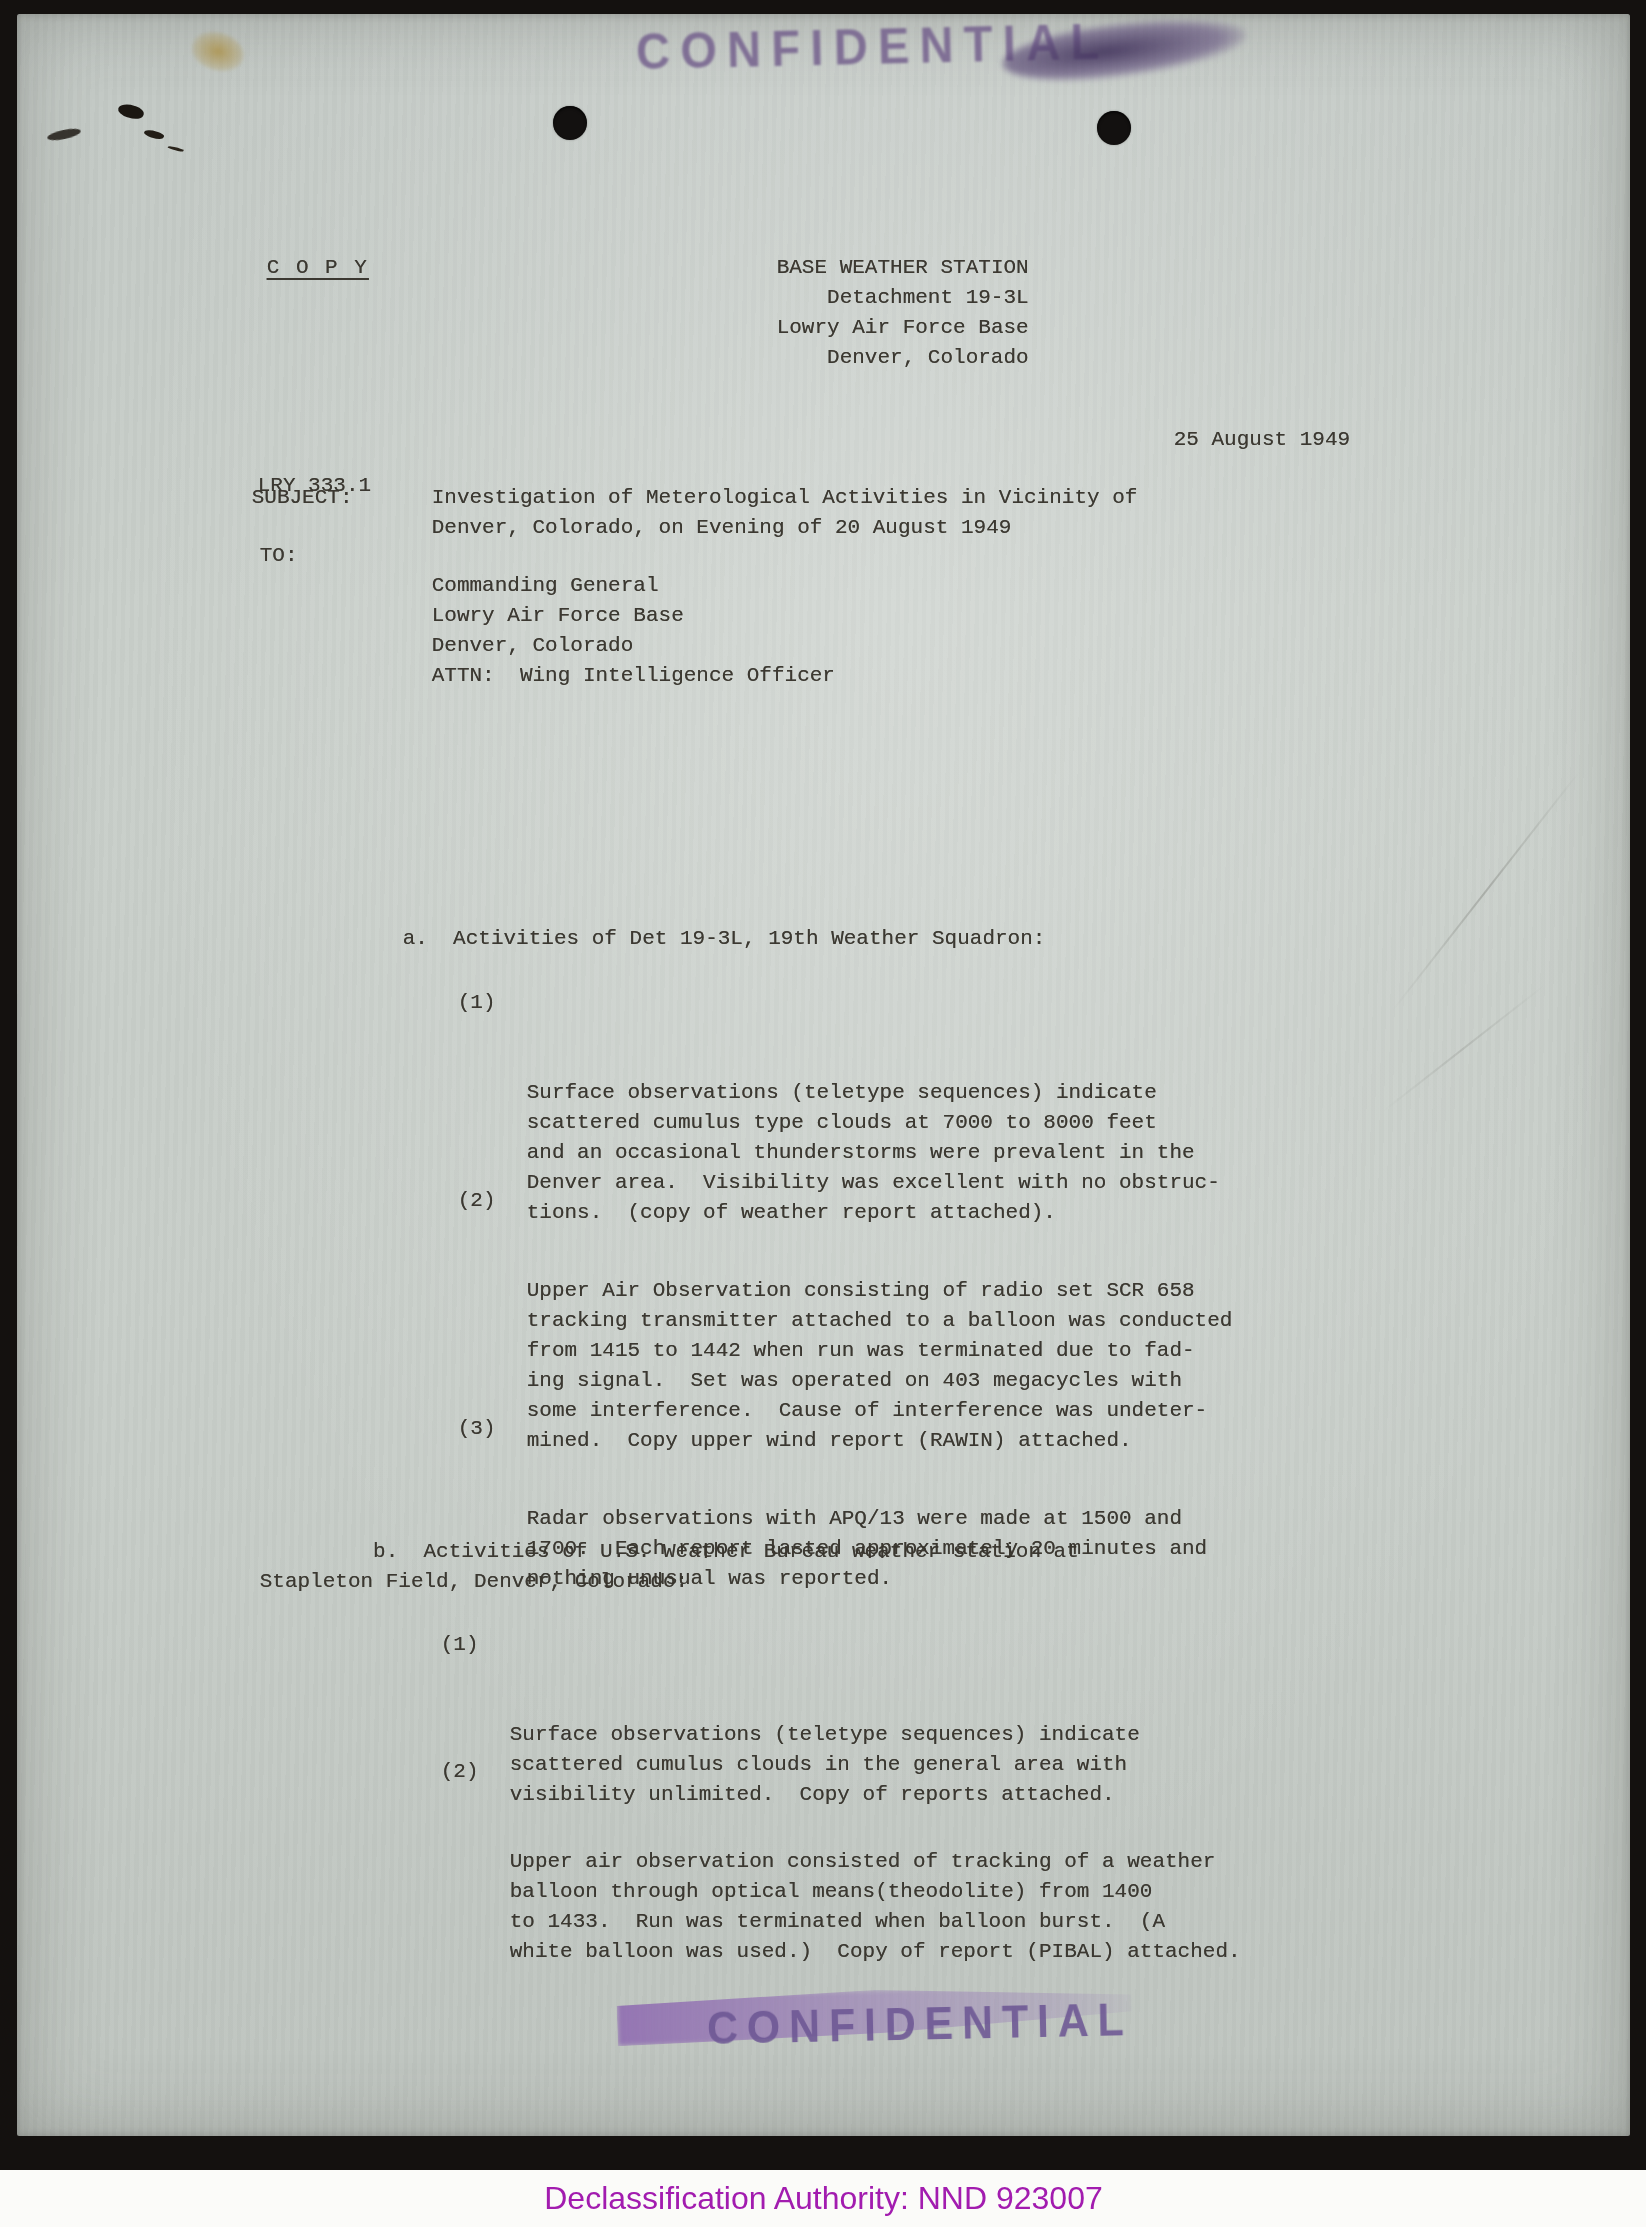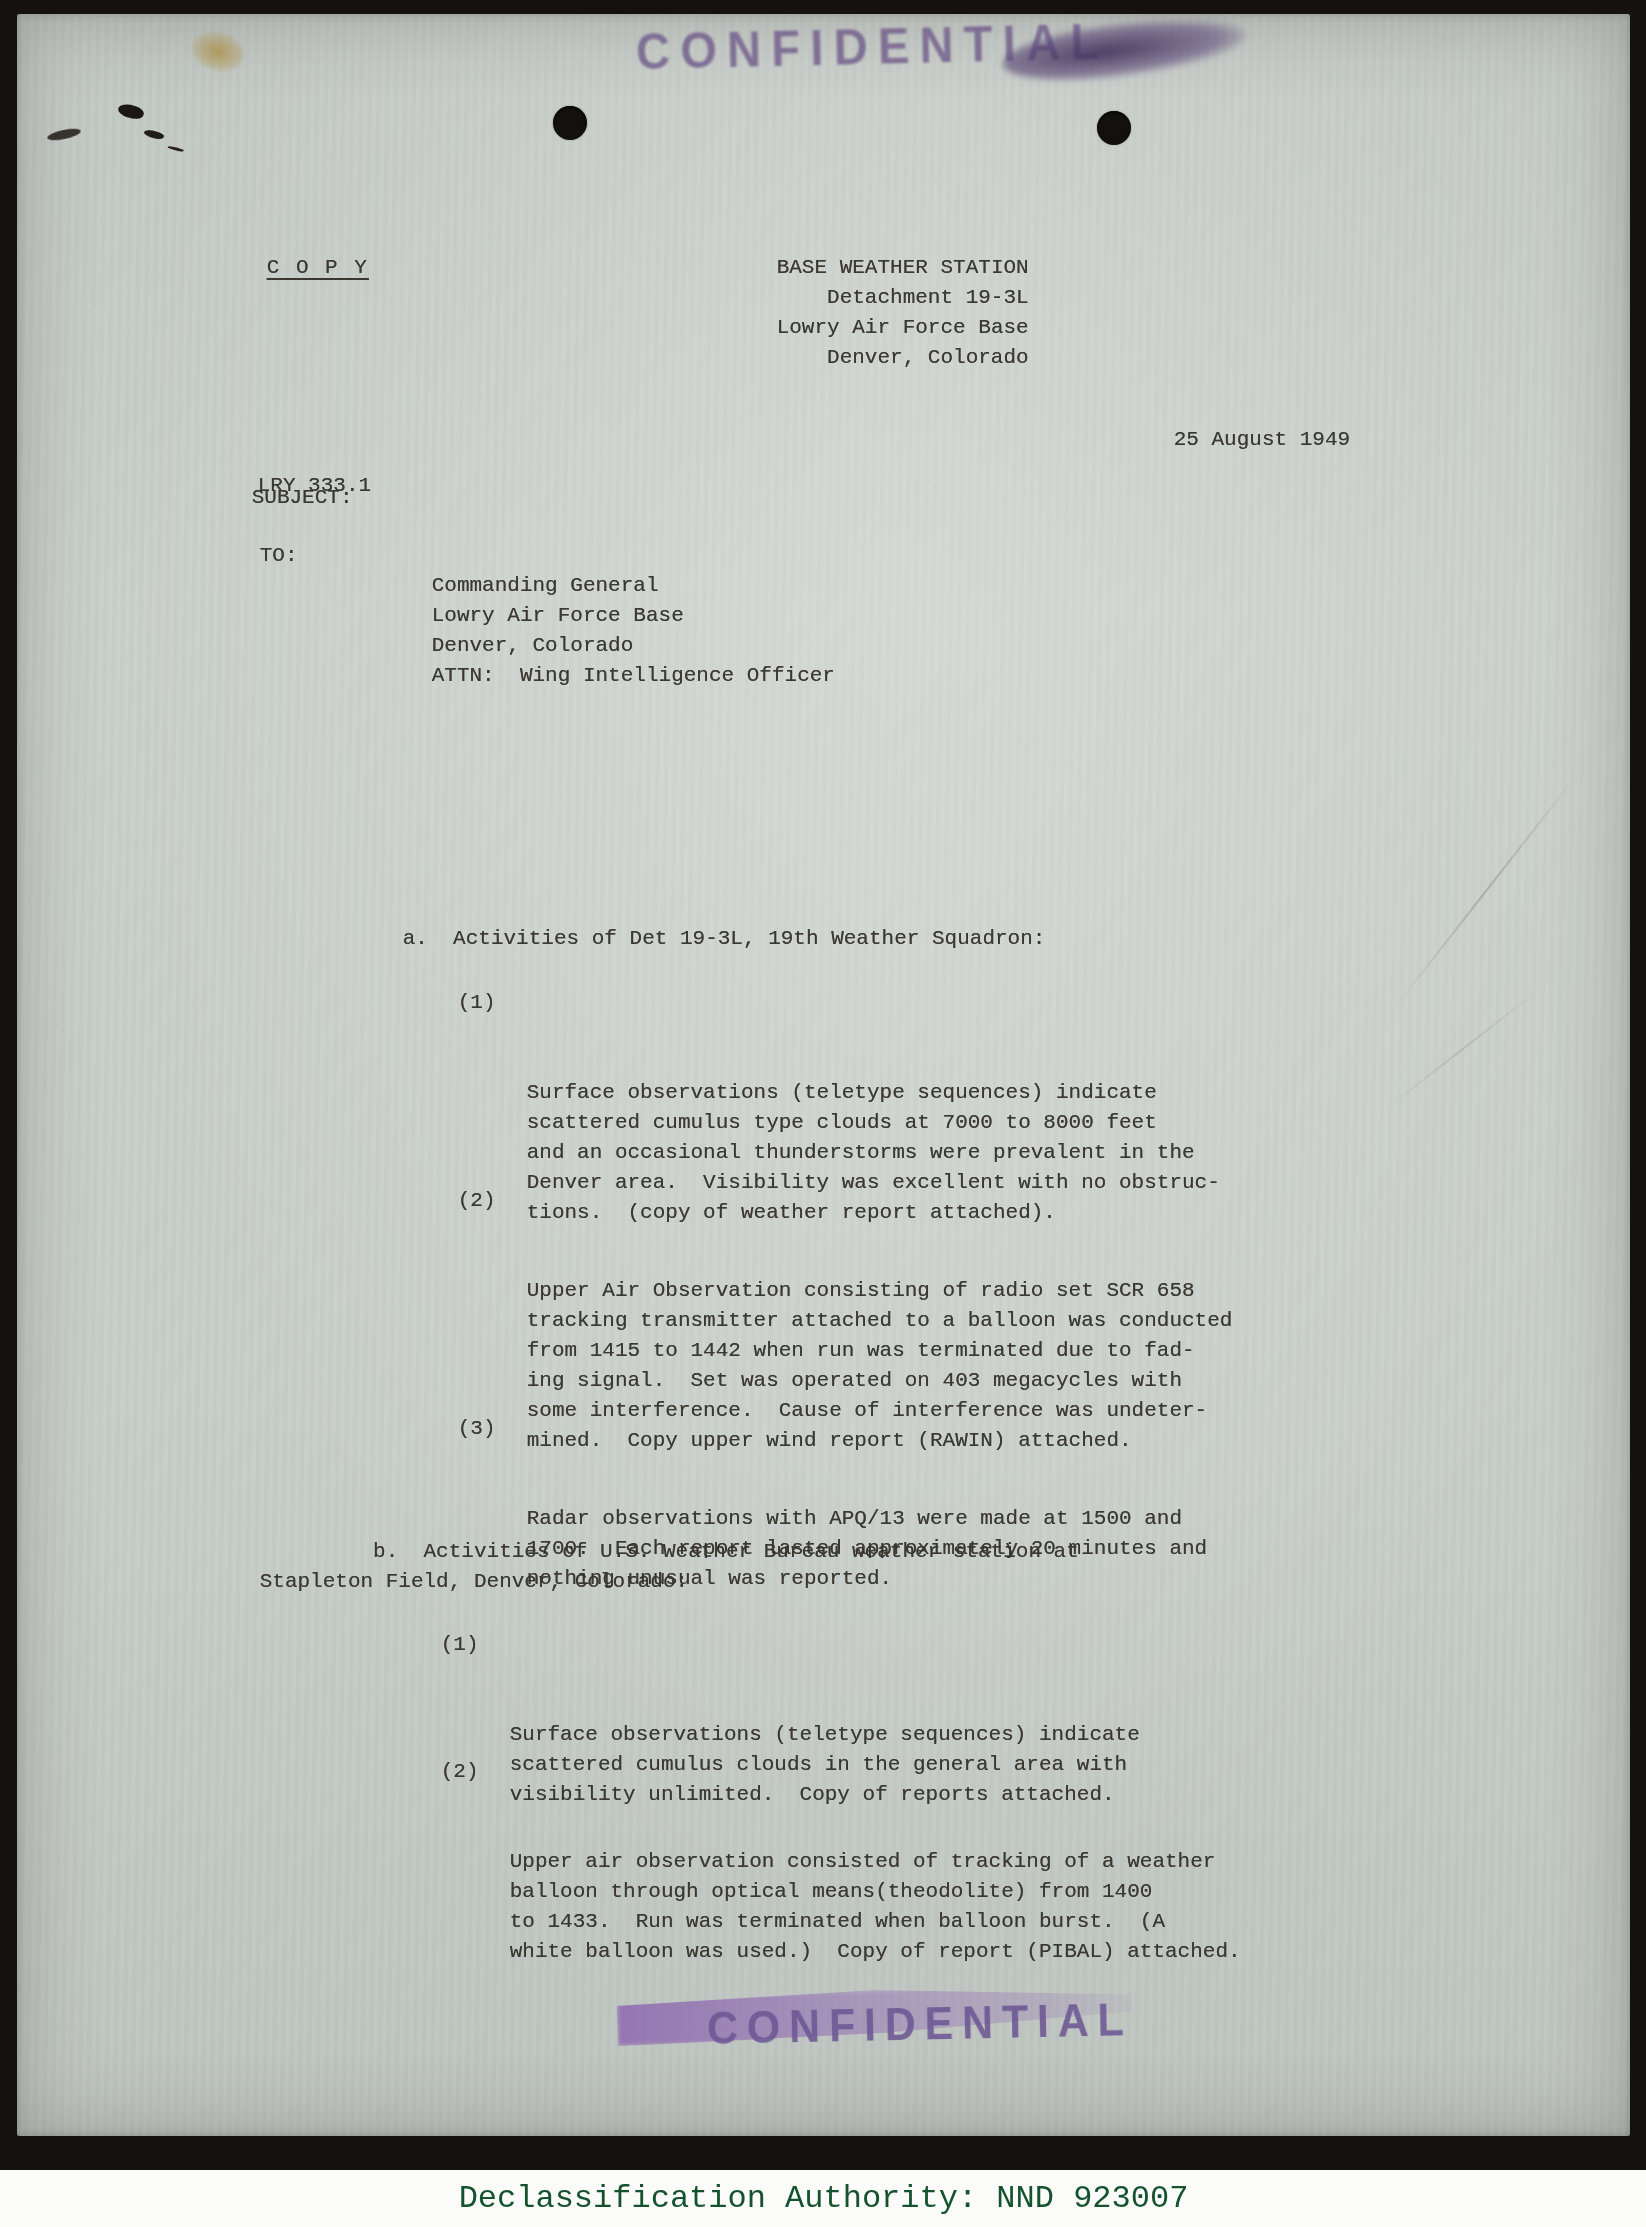--- a/index.html
+++ b/index.html
@@ -122,23 +122,23 @@
   .crease-2 { left: 1446px; top: 931px; height: 206px; transform: rotate(52deg); opacity: .6; }
   
   .declass-bar {
     position: absolute;
     left: 0; top: 2170px;
     width: 1647px; height: 57px;
     background: #fbfbf9;
     display: flex; align-items: center; justify-content: center;
   }
   .declass-bar span {
-    font-family: Liberation Mono, monospace;
+    font-family: Liberation Sans, sans-serif;
     font-size: 32px;
-    color: #14532d;
+    color: #a21caf;
   }
 </style>
 </head>
 <body>
 
 <div class="canvas">
 
   <div class="page">
 
     <div class="stain stain-yellow"></div>
@@ -155,20 +155,22 @@
     <div class="tw copy-label" style="left:250px; top:239px;">C O P Y</div>
     <div class="tw letterhead" style="left:669px; top:239px;">BASE WEATHER STATION
 Detachment 19-3L
 Lowry Air Force Base
 Denver, Colorado</div>
 
     <div class="tw" style="left:241px; top:411px;margin-top:46px;">LRY 333.1</div>
     <div class="tw" style="left:1157px; top:411px;">25 August 1949</div>
 
     <div class="tw" style="left:235px; top:469px;text-align:center;">SUBJECT:</div>
+    <div class="tw" style="left:415px; top:469px;">Investigation of Meterological Activities in Vicinity of
+Denver, Colorado, on Evening of 20 August 1949</div>
 
     <div class="tw" style="left:243px; top:527px;">TO:</div>
     <div class="tw" style="left:415px; top:557px;">Commanding General
 Lowry Air Force Base
 Denver, Colorado
 ATTN:  Wing Intelligence Officer</div>
 
 
     <div class="tw" style="left:386px; top:910px;">a.  Activities of Det 19-3L, 19th Weather Squadron:</div>
 

